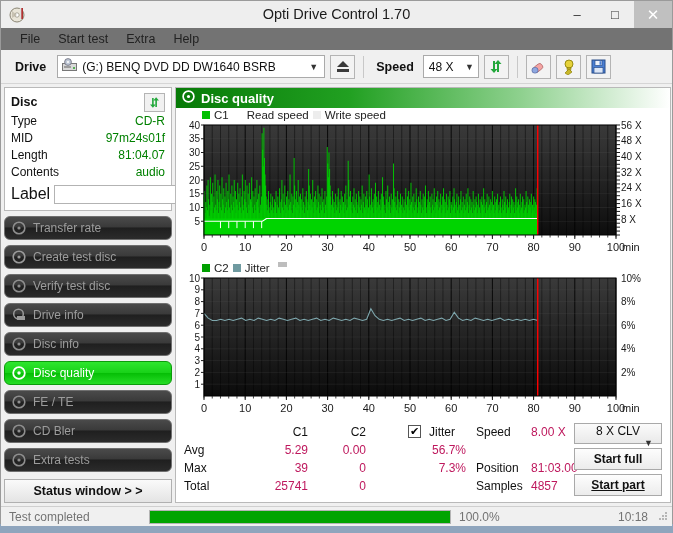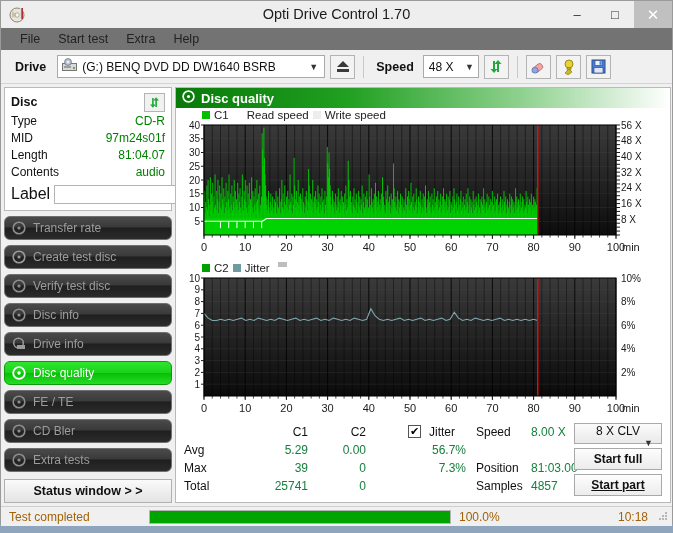--- a/index.html
+++ b/index.html
@@ -148,21 +148,21 @@
     padding-left: 26px;
   }
   .swatch { width: 8px; height: 8px; display: inline-block; }
   .legend-gap { width: 10px; }
   .plot-area { position: relative; }
   
   #stats {
     flex: 1; position: relative; font-size: 12px; color: #111;
   }
   .st { position: absolute; white-space: nowrap; }
-  .stg { color: #15803d; }
+  .stg { color: #be185d; }
   #jitter-check {
     position: absolute; width: 13px; height: 13px;
     border: 1px solid #555; background: #fff;
     display: flex; align-items: center; justify-content: center;
     font-size: 11px; color: #000; line-height: 11px;
   }
   #clv-combo {
     position: absolute; width: 88px; height: 21px;
     border: 1px solid #a9a9a9;
     background: linear-gradient(to bottom,#fbfbfb,#e9e9e9);
@@ -175,21 +175,21 @@
     background: linear-gradient(to bottom,#fdfdfd,#ececec);
     display: flex; align-items: center; justify-content: center;
     font-size: 12px; font-weight: bold; color: #111;
   }
   
   #statusbar {
     height: 20px; flex: 0 0 20px;
     background: #f0f0f0;
     border-top: 1px solid #cfcfcf;
     display: flex; align-items: center;
-    font-size: 12px; color: #a16207;
+    font-size: 12px; color: #737373;
     padding: 0 2px;
   }
   #status-text { padding-left: 6px; width: 146px; }
   #progress-track {
     width: 302px; height: 14px; background: #ffffff; border: 1px solid #b4b4b4;
     position: relative;
   }
   #progress-fill { position: absolute; left: 0; top: 0; bottom: 0; width: 100%; background: #00a400; }
   #progress-pct { width: 68px; padding-left: 8px; }
   #clock { margin-left: auto; padding-right: 22px; }
@@ -348,34 +348,34 @@
           <svg width="14" height="14" viewBox="0 0 14 14">
               <circle cx="7" cy="7" r="5.8" fill="none" stroke="#8e8e8e" stroke-width="1.6"></circle>
               <circle cx="7" cy="7" r="1.6" fill="#8e8e8e"></circle>
             </svg>
         </span>
         <span>Verify test disc</span>
       </div>
       <div class="navbtn">
         <span class="nav-icon">
           <svg width="14" height="14" viewBox="0 0 14 14">
-              <circle cx="7" cy="7" r="5.8" fill="none" stroke="#8e8e8e" stroke-width="1.6"></circle>
-              <circle cx="7" cy="7" r="1.6" fill="#8e8e8e"></circle>
-            </svg>
-        </span>
-        <span>Disc info</span>
+              <circle cx="6.5" cy="6" r="4.8" fill="none" stroke="#9a9a9a" stroke-width="1.5"></circle>
+              <rect x="5" y="8" width="8" height="4" fill="#9a9a9a"></rect>
+            </svg>
+        </span>
+        <span>Drive info</span>
       </div>
       <div class="navbtn">
         <span class="nav-icon">
           <svg width="14" height="14" viewBox="0 0 14 14">
-              <circle cx="6.5" cy="6" r="4.8" fill="none" stroke="#9a9a9a" stroke-width="1.5"></circle>
-              <rect x="5" y="8" width="8" height="4" fill="#9a9a9a"></rect>
-            </svg>
-        </span>
-        <span>Drive info</span>
+              <circle cx="7" cy="7" r="5.8" fill="none" stroke="#8e8e8e" stroke-width="1.6"></circle>
+              <circle cx="7" cy="7" r="1.6" fill="#8e8e8e"></circle>
+            </svg>
+        </span>
+        <span>Disc info</span>
       </div>
       <div class="navbtn active">
         <span class="nav-icon">
           <svg width="14" height="14" viewBox="0 0 14 14">
               <circle cx="7" cy="7" r="5.8" fill="none" stroke="#ffffff" stroke-width="1.8"></circle>
               <circle cx="7" cy="7" r="1.7" fill="#ffffff"></circle>
             </svg>
         </span>
         <span>Disc quality</span>
       </div>

